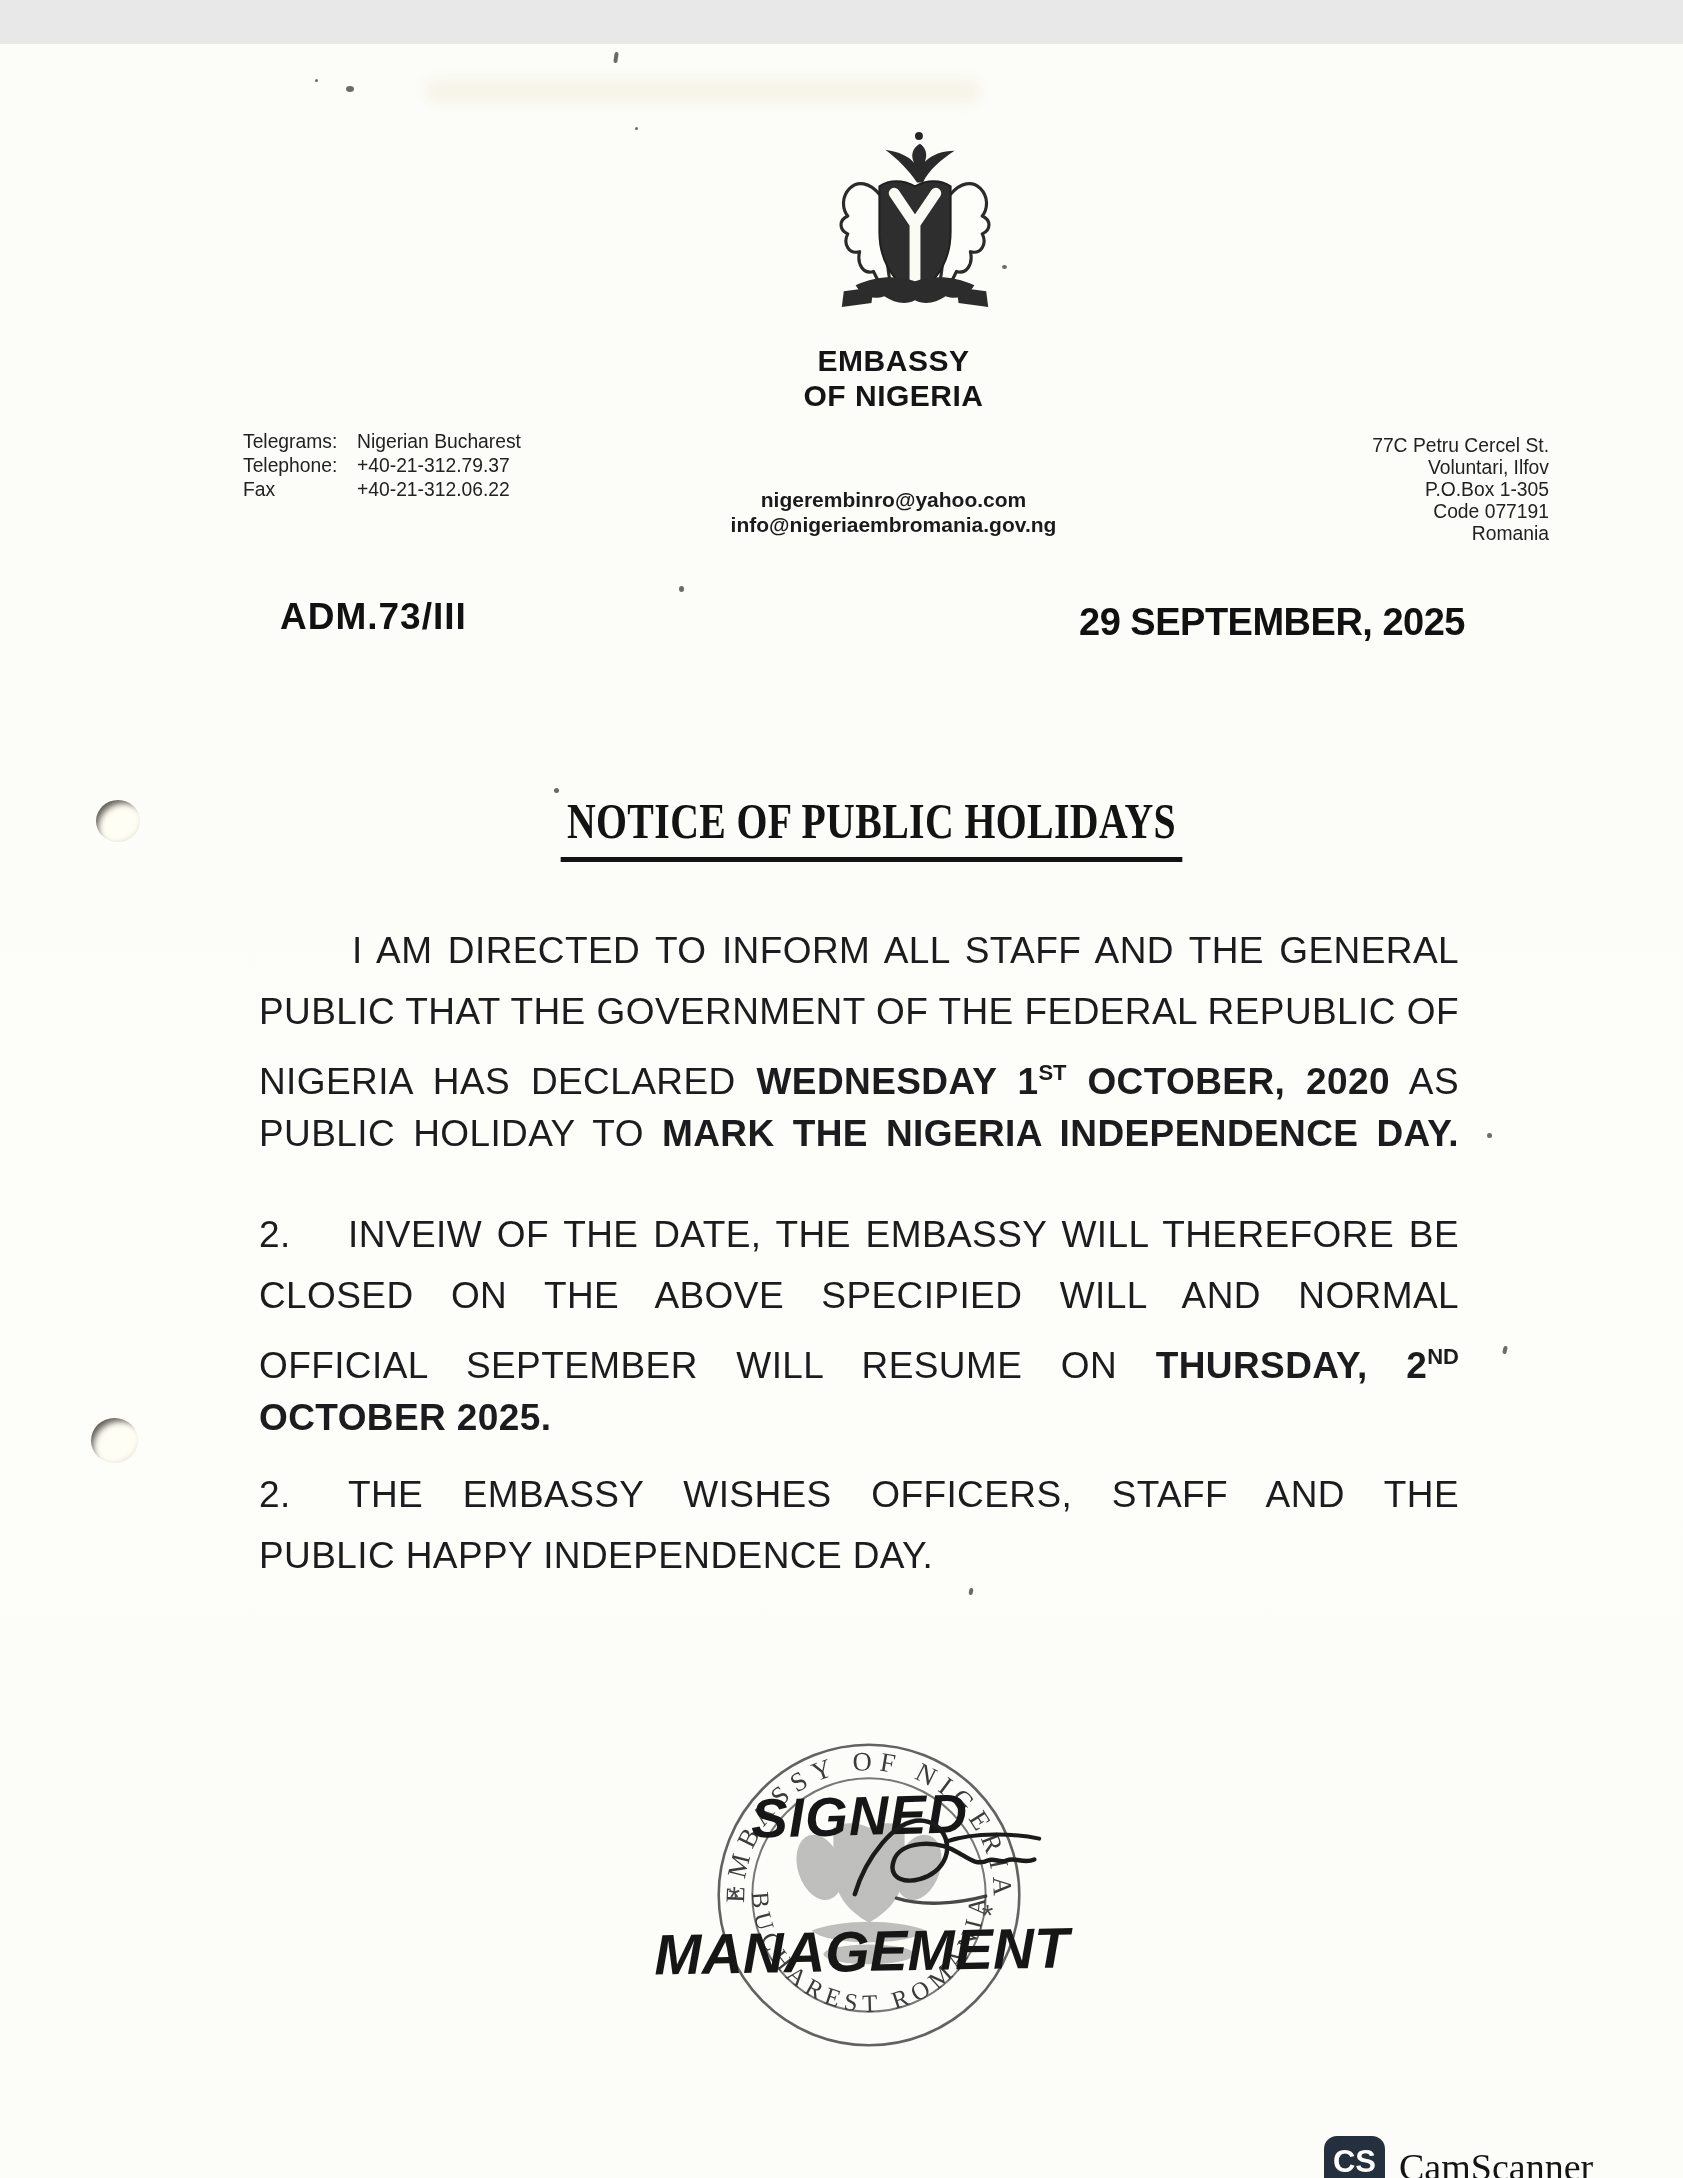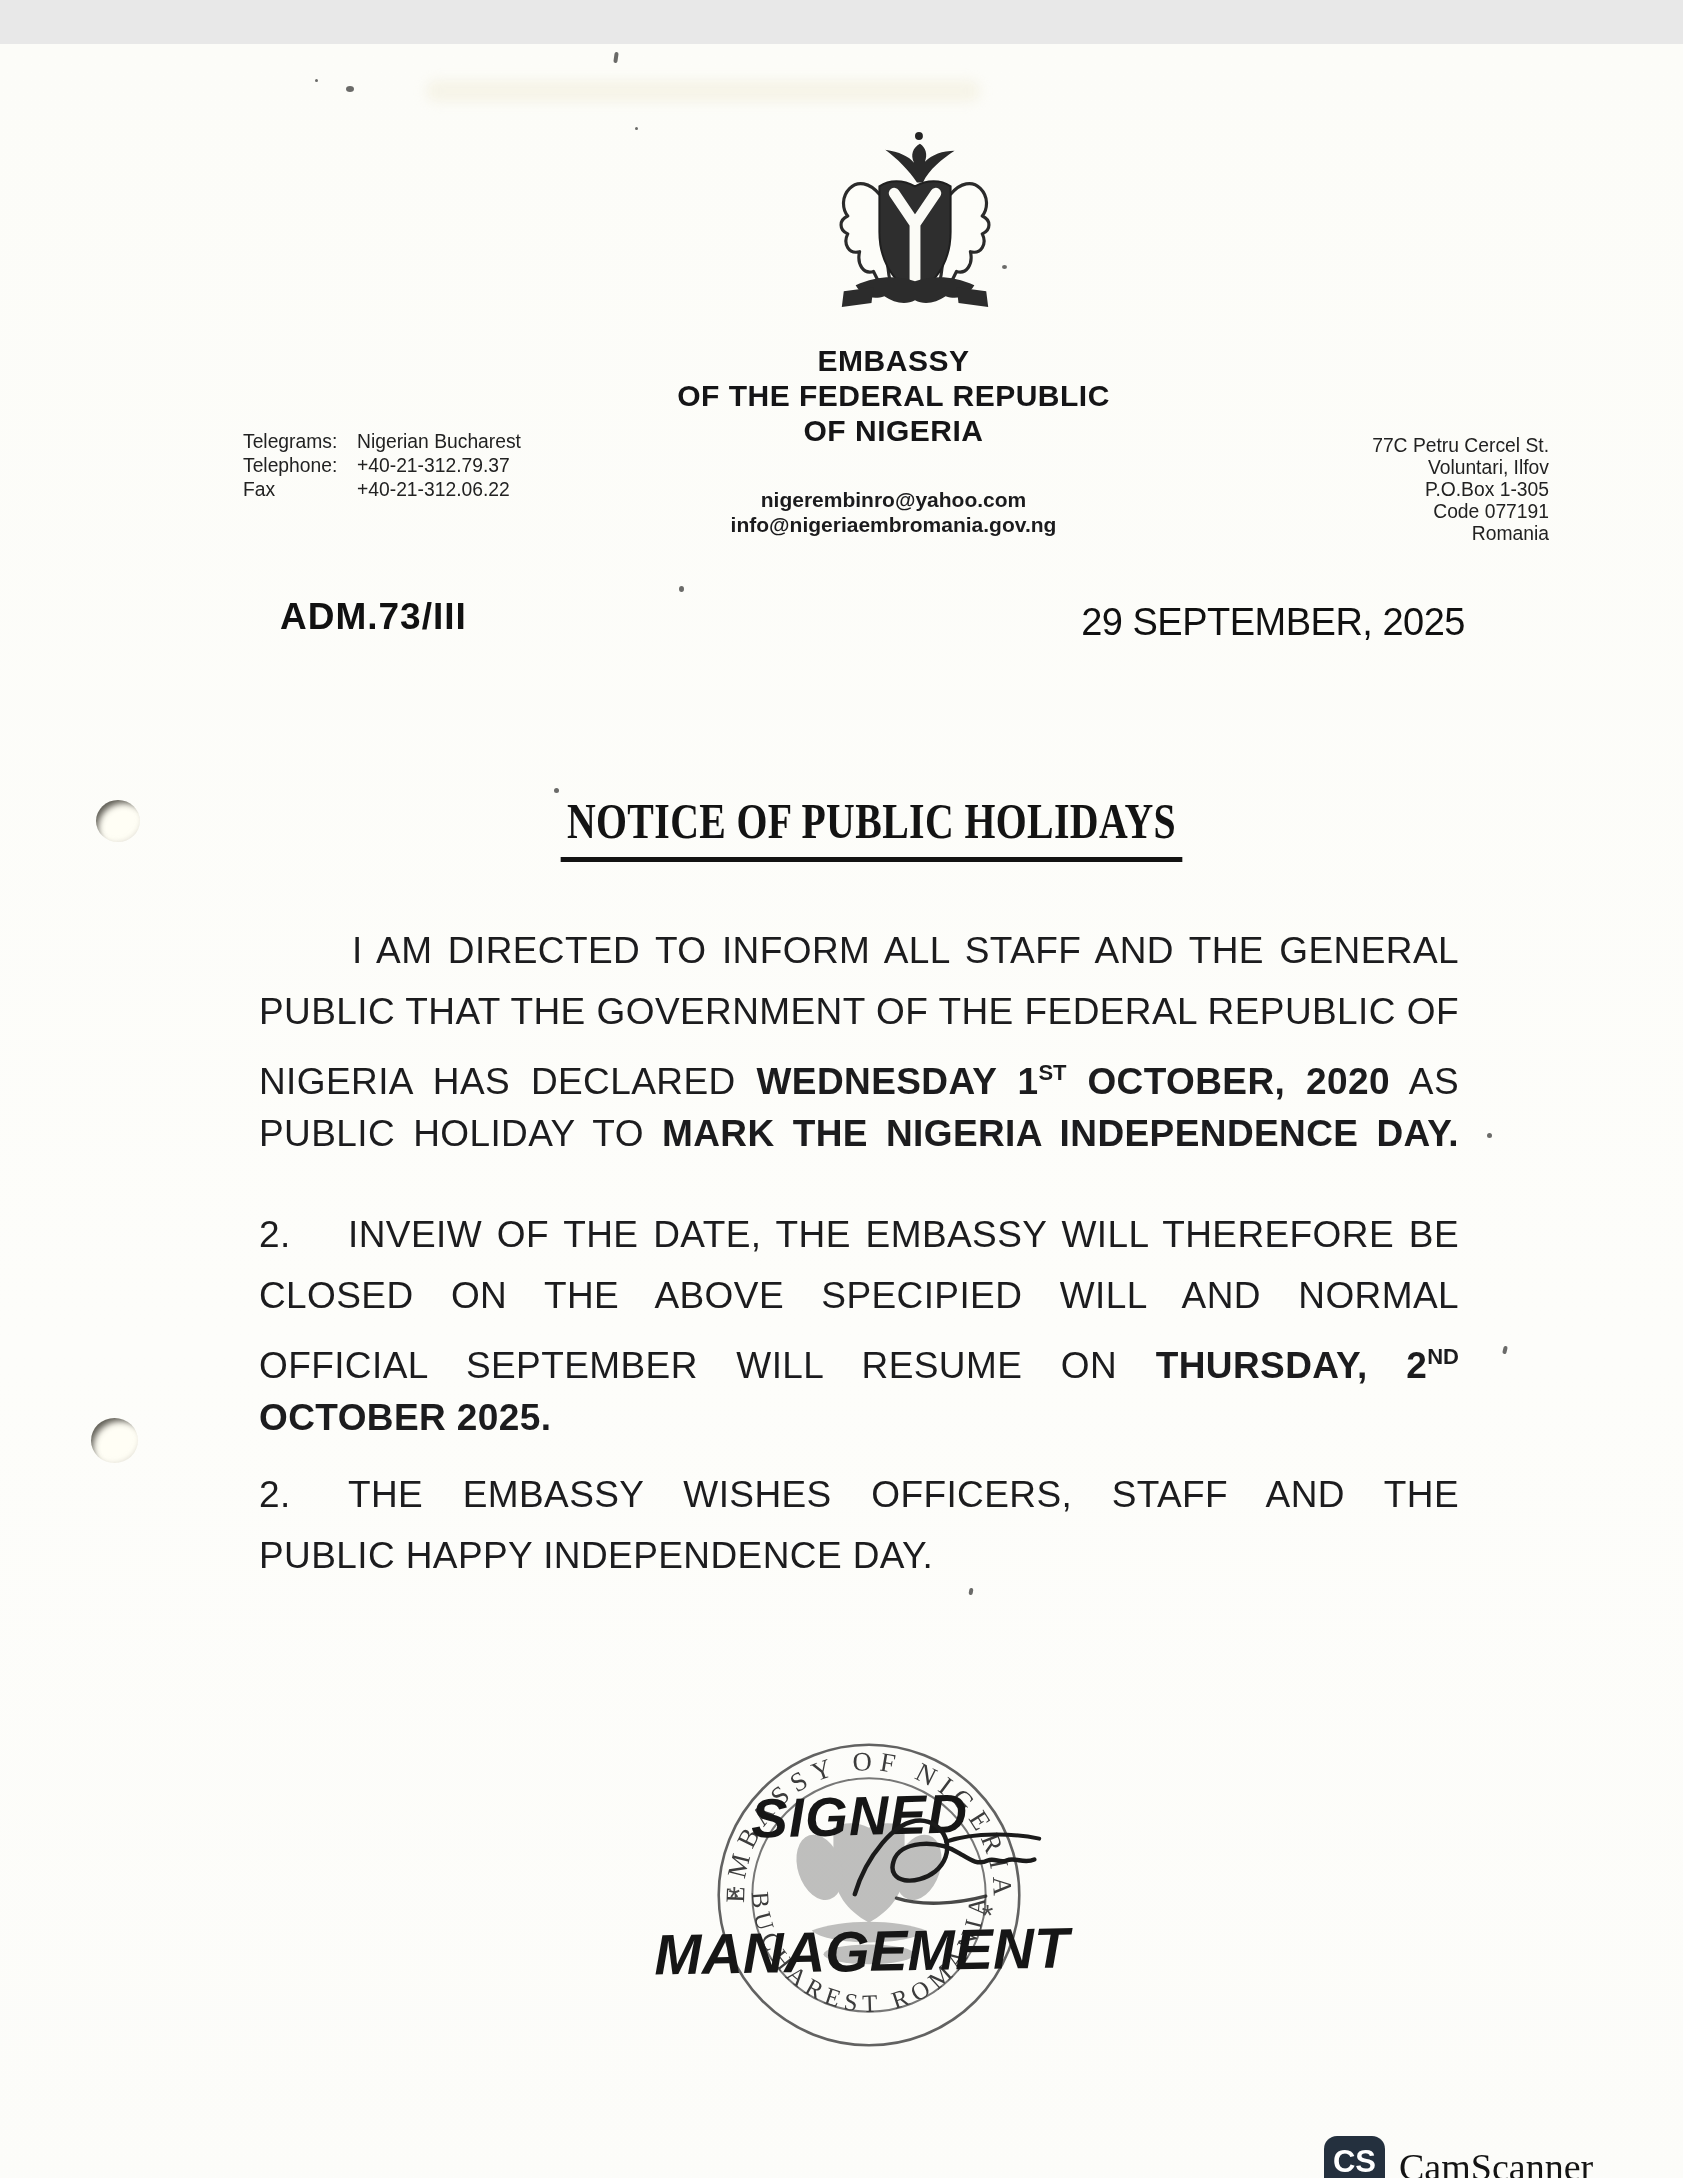--- a/index.html
+++ b/index.html
@@ -32,21 +32,21 @@
     text-align:right; font-size:19.3px; line-height:22px; color:#222;
   }
   .address-right div{white-space:nowrap;}
   
   .ref-number{
     position:absolute; left:280px; top:552px;
     font-size:37px; font-weight:700; letter-spacing:1px; color:#111;
   }
   .ref-date{
     position:absolute; left:1010px; top:557px; width:455px;
-    text-align:right; font-size:38px; font-weight:400; letter-spacing:-0.5px; color:#111;
+    text-align:right; font-size:38px; font-weight:700; letter-spacing:-0.5px; color:#111;
   }
   
   .notice-title{
     position:absolute; left:376px; top:748px; width:990px;
     text-align:center; white-space:nowrap;font-family:Liberation Serif, serif;
   }
   .notice-title span{
     display:inline-block; font-size:51px; font-weight:700; color:#131313;
     letter-spacing:0.5px; border-bottom:5px solid #131313; padding:0 8px 7px 8px;
     transform:scaleX(.78); transform-origin:center;
@@ -129,21 +129,20 @@
     <path d="M98,58 C86,51 72,51 62,58 L62,104 C62,134 76,154 98,168 C120,154 134,134 134,104 L134,58 C124,51 110,51 98,58 Z" fill="#2e2e2e" stroke="#1f1f1f" stroke-width="2"></path>
 
     <path d="M77,65 L98,96 L119,65 M98,96 L98,152" fill="none" stroke="#fbfbf6" stroke-width="11" stroke-linecap="round" stroke-linejoin="round"></path>
 
     <path d="M38,158 C60,148 80,148 98,154 C116,148 136,148 158,158 C152,169 141,173 129,169 C119,176 107,178 98,173 C89,178 77,176 67,169 C55,173 44,169 38,158 Z" fill="#2c2c2c"></path>
     <path d="M26,164 L56,160 L54,176 L24,180 Z M170,164 L140,160 L142,176 L172,180 Z" fill="#2c2c2c"></path>
   </svg>
 
   <div class="embassy-title">
     <div>EMBASSY</div>
-    <div>OF THE FEDERAL REPUBLIC</div>
     <div>OF NIGERIA</div>
   </div>
 
   <div class="emails">
     <div>nigerembinro@yahoo.com</div>
     <div>info@nigeriaembromania.gov.ng</div>
   </div>
 
   <div class="contact-left">
     <div>

